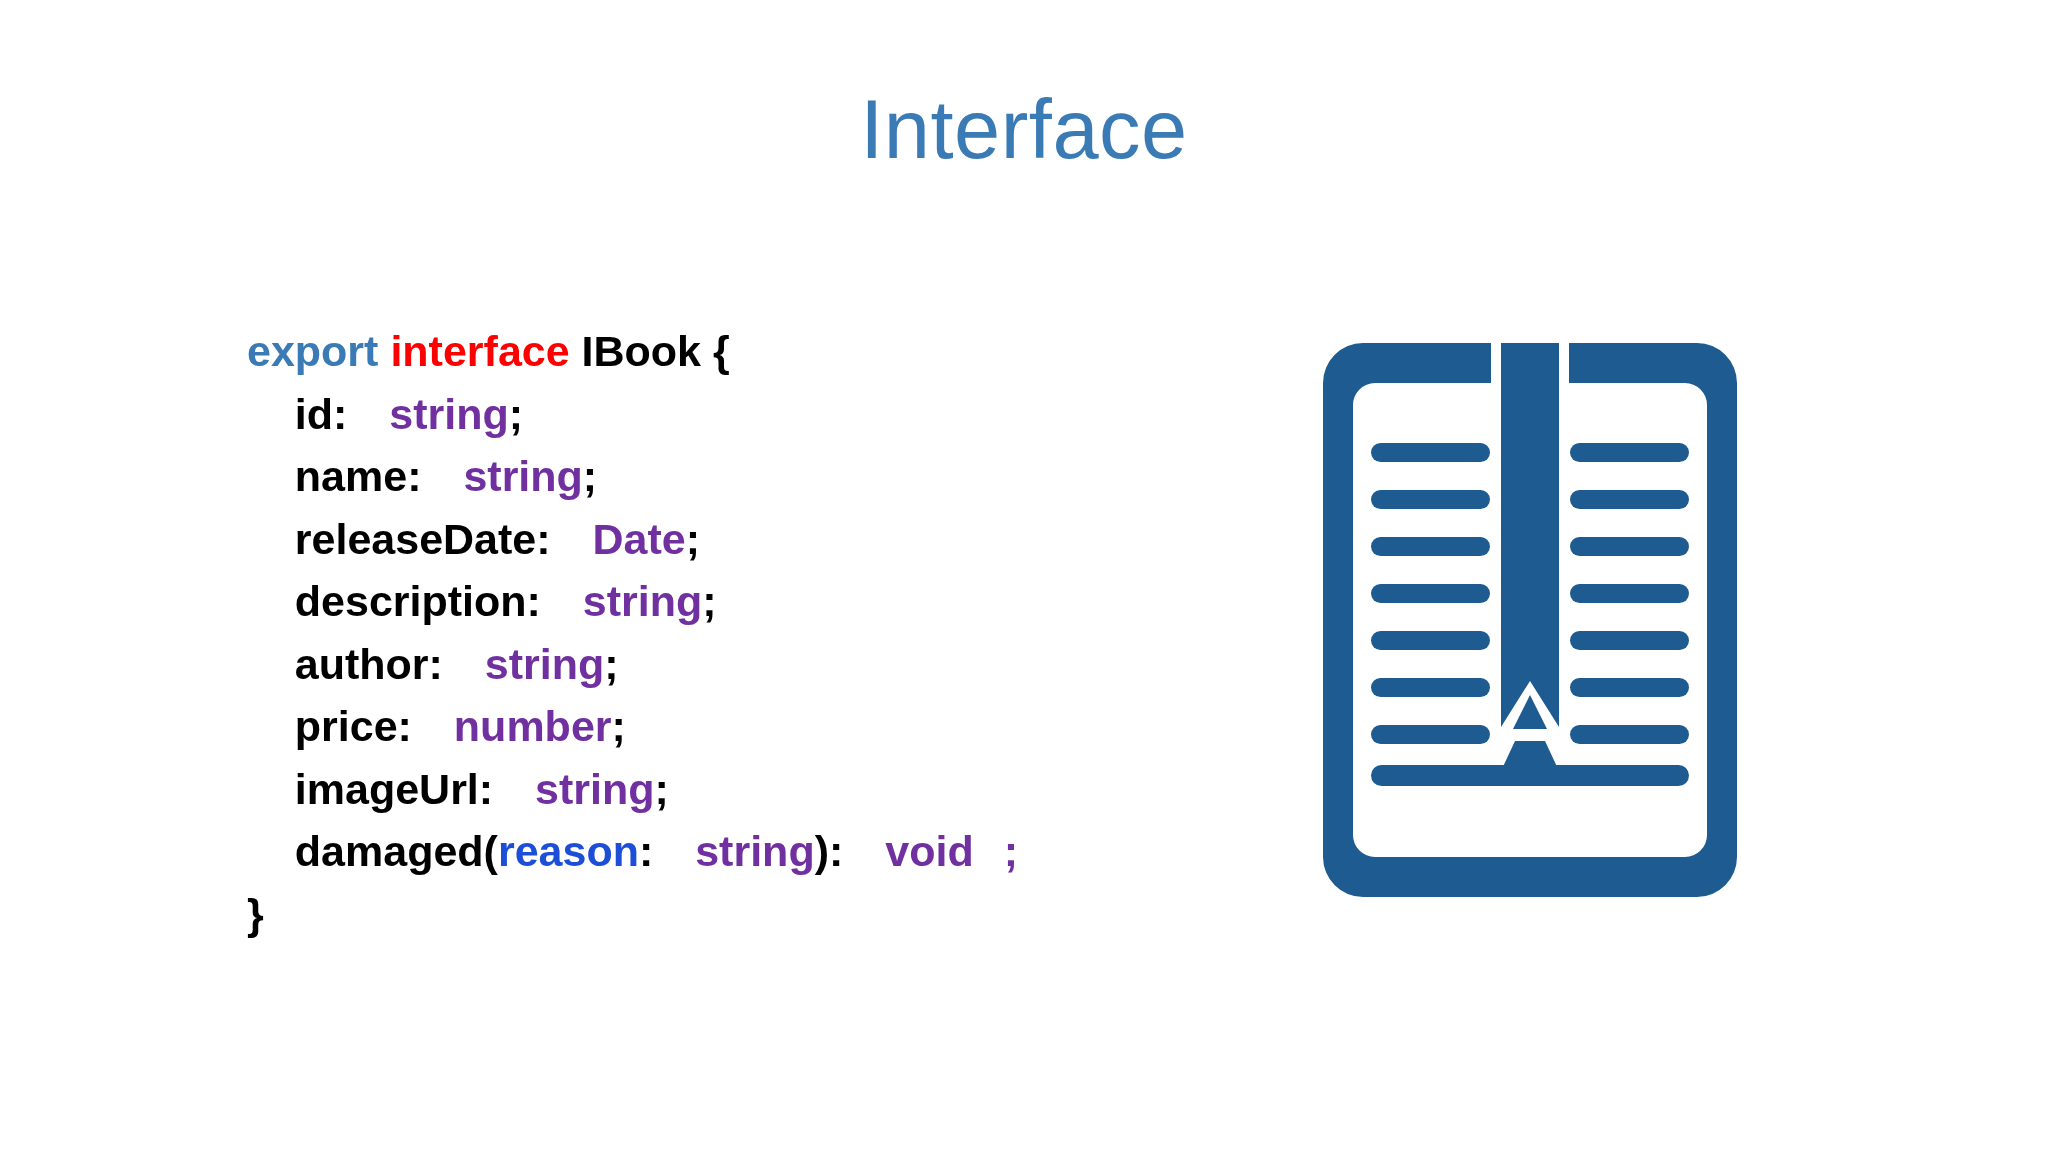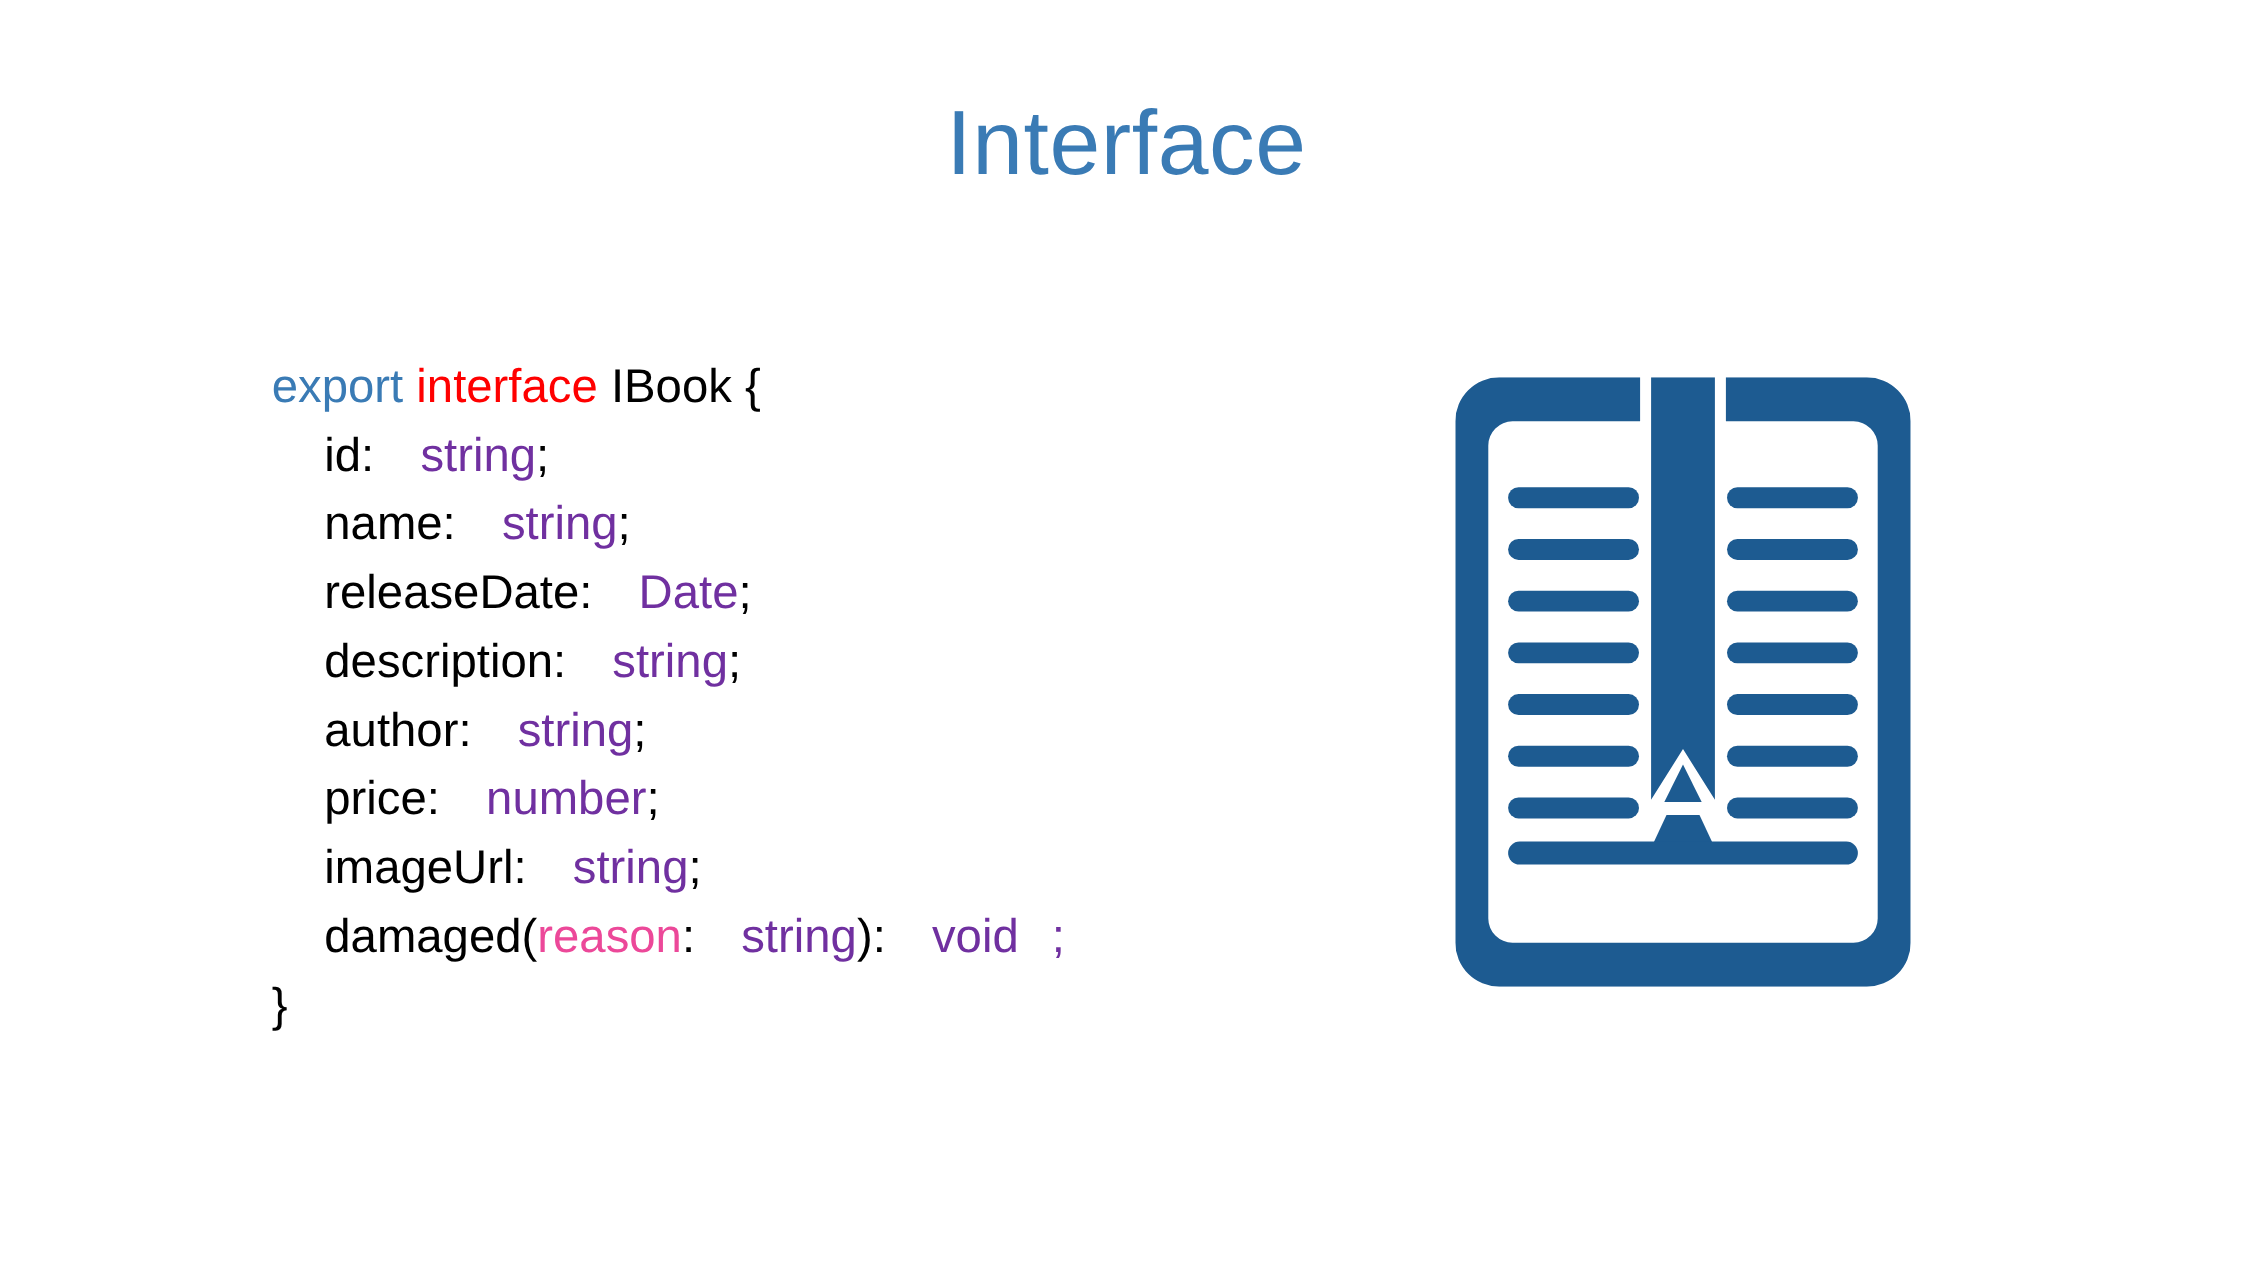--- a/index.html
+++ b/index.html
@@ -37,32 +37,32 @@
     letter-spacing: 0.5px;
   }
 
   
   #code-block {
     position: absolute;
     left: 247px;
     top: 320px;
     font-size: 43px;
     line-height: 62.5px;
-    font-weight: 400;
+    font-weight: 700;
     color: #000000;
     white-space: pre;
   }
   .code-line {
     white-space: pre;
   }
   .tok-export   { color: #3A7BB5; }
   .tok-keyword  { color: #FF0000; }
   .tok-plain    { color: #000000; }
   .tok-type     { color: #7030A0; margin-left: 30px; }
-  .tok-param    { color: #ec4899; }
+  .tok-param    { color: #1d4ed8; }
 
   
   #book-icon {
     position: absolute;
     left: 1323px;
     top: 343px;
     width: 414px;
     height: 554px;
   }
   #book-icon svg { display: block; width: 100%; height: 100%; }

